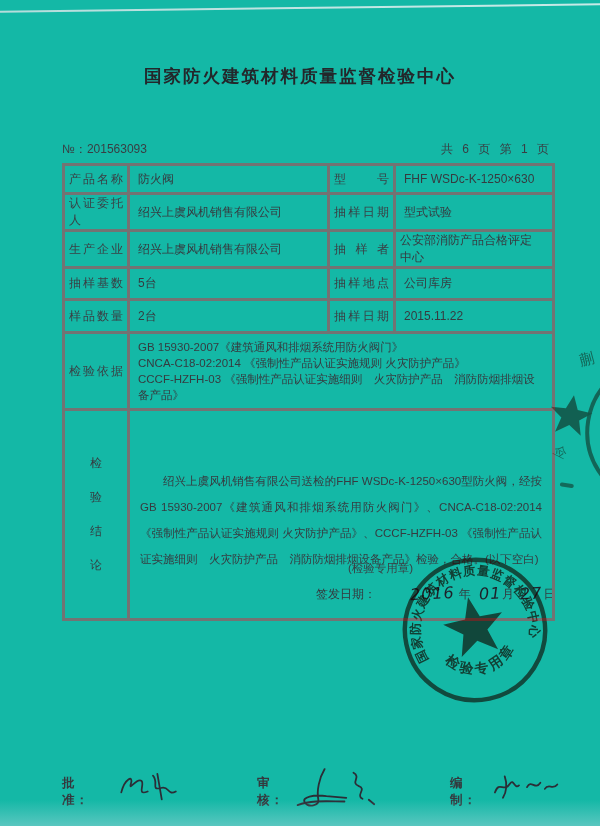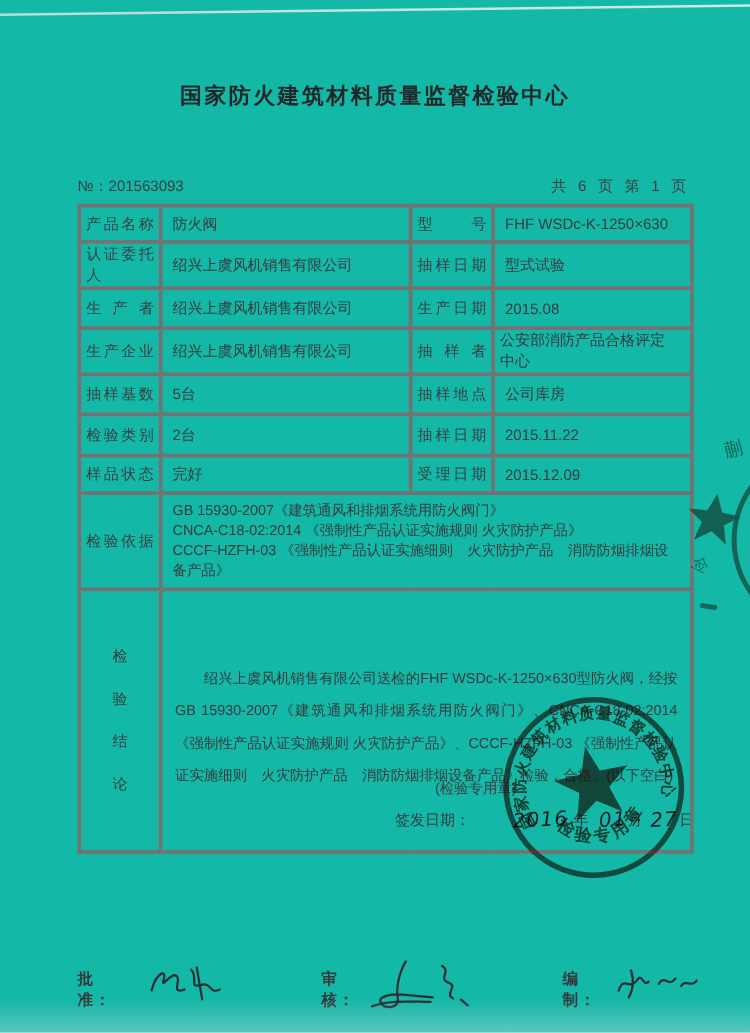--- a/index.html
+++ b/index.html
@@ -131,49 +131,37 @@
       <td class="val">防火阀</td>
       <td class="lbl">型号</td>
       <td class="val">FHF WSDc-K-1250×630</td>
     </tr>
     <tr style="height:33px">
       <td class="lbl">认证委托人</td>
       <td class="val">绍兴上虞风机销售有限公司</td>
       <td class="lbl">抽样日期</td>
       <td class="val">型式试验</td>
     </tr>
-    <tr style="height:32px">
-      <td class="lbl">生产者</td>
-      <td class="val">绍兴上虞风机销售有限公司</td>
-      <td class="lbl">生产日期</td>
-      <td class="val">2015.08</td>
-    </tr>
     <tr style="height:33px">
       <td class="lbl">生产企业</td>
       <td class="val">绍兴上虞风机销售有限公司</td>
       <td class="lbl">抽样者</td>
       <td class="val" style="padding-left:4px">公安部消防产品合格评定中心</td>
     </tr>
     <tr style="height:32px">
       <td class="lbl">抽样基数</td>
       <td class="val">5台</td>
       <td class="lbl">抽样地点</td>
       <td class="val">公司库房</td>
     </tr>
     <tr style="height:33px">
-      <td class="lbl">检验类别</td>
+      <td class="lbl">样品数量</td>
       <td class="val">2台</td>
       <td class="lbl">抽样日期</td>
       <td class="val">2015.11.22</td>
-    </tr>
-    <tr style="height:30px">
-      <td class="lbl">样品状态</td>
-      <td class="val">完好</td>
-      <td class="lbl">受理日期</td>
-      <td class="val">2015.12.09</td>
     </tr>
     <tr style="height:65px">
       <td class="lbl">检验依据</td>
       <td class="basis-val" colspan="3">
         <p>GB 15930-2007《建筑通风和排烟系统用防火阀门》</p>
         <p>CNCA-C18-02:2014 《强制性产品认证实施规则 火灾防护产品》</p>
         <p>CCCF-HZFH-03 《强制性产品认证实施细则　火灾防护产品　消防防烟排烟设备产品》</p>
       </td>
     </tr>
     <tr style="height:210px">

